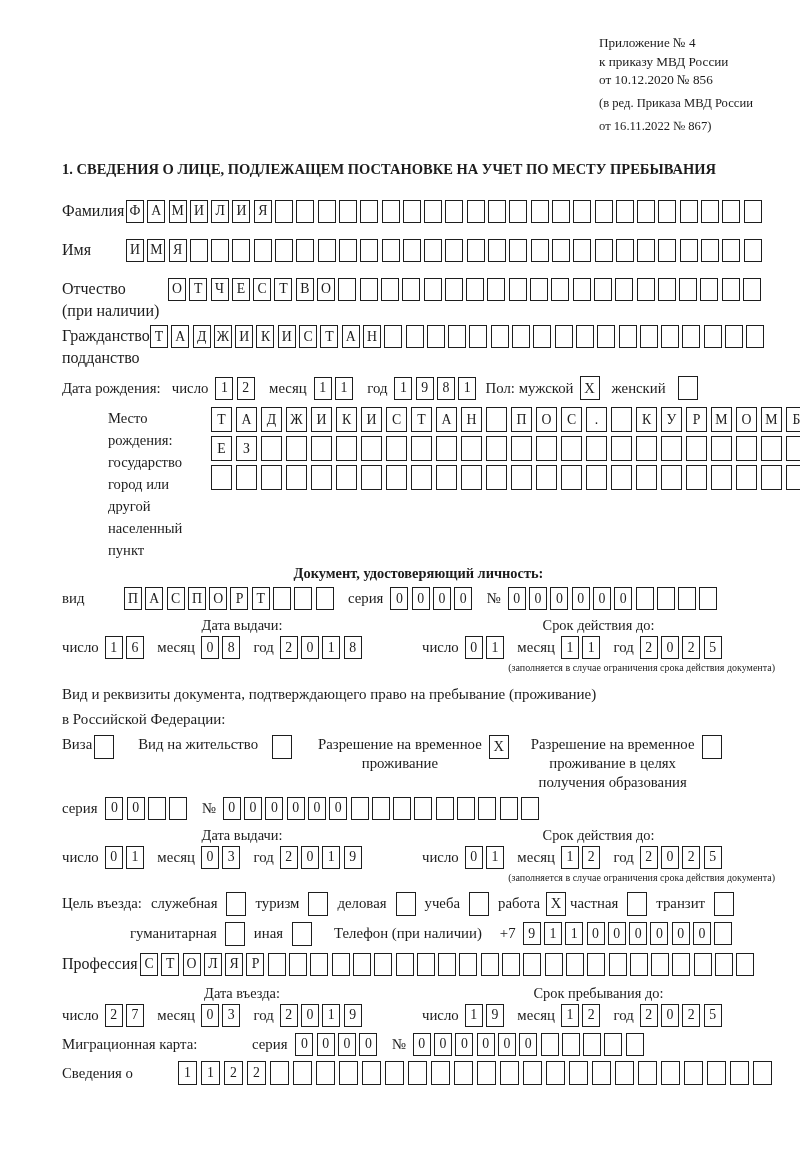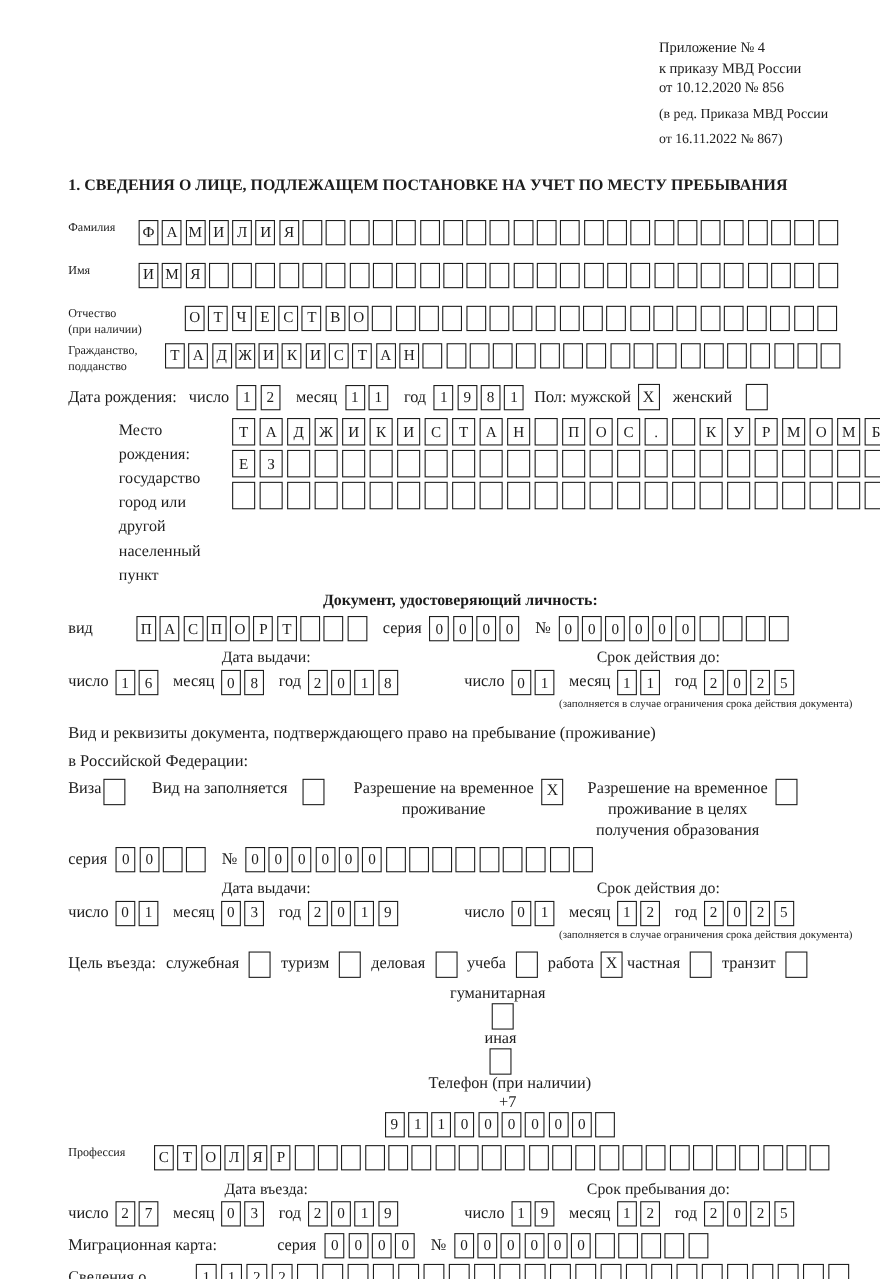--- a/index.html
+++ b/index.html
@@ -14,21 +14,21 @@
   
   .appendix { width: 160px; margin-left: auto; margin-right: 16px; font-size: 13.2px; line-height: 1.42; }
   .appendix .sub { margin-top: 5px; font-size: 12.6px; }
   .forma { text-align: right; padding-right: 16px; margin-top: 20px; font-weight: 700; font-size: 15.5px; }
   
   .title { margin-top: 13px; text-align: center; font-weight: 700; font-size: 15.6px; line-height: 1.5; }
   .blankline { display: inline-block; width: 56px; border-bottom: 2px solid #2a2a2a; height: 13px; margin-left: 8px; }
   .sec1 { margin-top: 25px; font-weight: 700; font-size: 14.5px; }
   
   .frow { display: flex; align-items: flex-start; margin-top: 16px; }
-  .flabel { flex: 0 0 auto; font-size: 11px; line-height: 1.35; }
+  .flabel { flex: 0 0 auto; font-size: 16px; line-height: 1.35; }
   .w64  { width: 64px; }  .w88  { width: 88px; }  .w106 { width: 106px; }
   .w103 { width: 103px; margin-left: 46px; } .w78  { width: 78px; }
   
   .cells { display: inline-flex; flex: 0 0 auto; }
   .cell {
     flex: 0 0 auto; width: 18px; height: 23px; border: 1.7px solid #1e1e1e;
     margin-right: 3.3px; display: inline-flex; align-items: center; justify-content: center;
     font-size: 13.8px; background: #fff;
   }
   .wide .cell { width: 21px; height: 25px; margin-right: 4px; }
@@ -57,21 +57,21 @@
   .intro { margin-top: 9px; line-height: 1.65; font-size: 15px; }
   .opts { display: flex; align-items: flex-start; margin-top: 3px; font-size: 14.8px; }
   .opt { display: flex; align-items: flex-start; }
   .opt .txt { line-height: 1.3; }
   .opt .txt.center { text-align: center; }
   .opt .cbx { margin-left: 7px; }
   .opts .sp1 { width: 24px; } .opts .sp2 { width: 26px; } .opts .sp3 { width: 22px; }
   
   .purpose .w { margin: 0 4px 0 9px; }
   .purpose .cbx { margin-left: 5px; }
-  .purpose2 { margin-left: 68px; flex-direction: column; }
+  .purpose2 { margin-left: 68px; }
   
   .reps { display: flex; align-items: flex-start; margin-top: 5px; }
   .reps .labels { width: 116px; flex: 0 0 auto; font-size: 14.8px; line-height: 24px; }
   .reps .boxcol { flex: 1; }
   .center-head { text-align: center; font-weight: 700; font-size: 14.4px; margin-top: 4px; }
 </style>
 </head>
 <body>
 
 <div class="page">
@@ -440,21 +440,21 @@
     <div>в Российской Федерации:</div>
   </div>
 
   <div class="opts">
     <div class="opt">
       <span class="txt">Виза</span>
       <span class="cbx" style="margin-left:2px"></span>
     </div>
     <div class="sp1"></div>
     <div class="opt">
-      <span class="txt">Вид на заполняется</span>
+      <span class="txt">Вид на жительство</span>
       <span class="cbx" style="margin-left:14px"></span>
     </div>
     <div class="sp2"></div>
     <div class="opt">
       <span class="txt center">
         <div>Разрешение на временное</div>
         <div>проживание</div>
       </span>
       <span class="cbx">X</span>
     </div>

